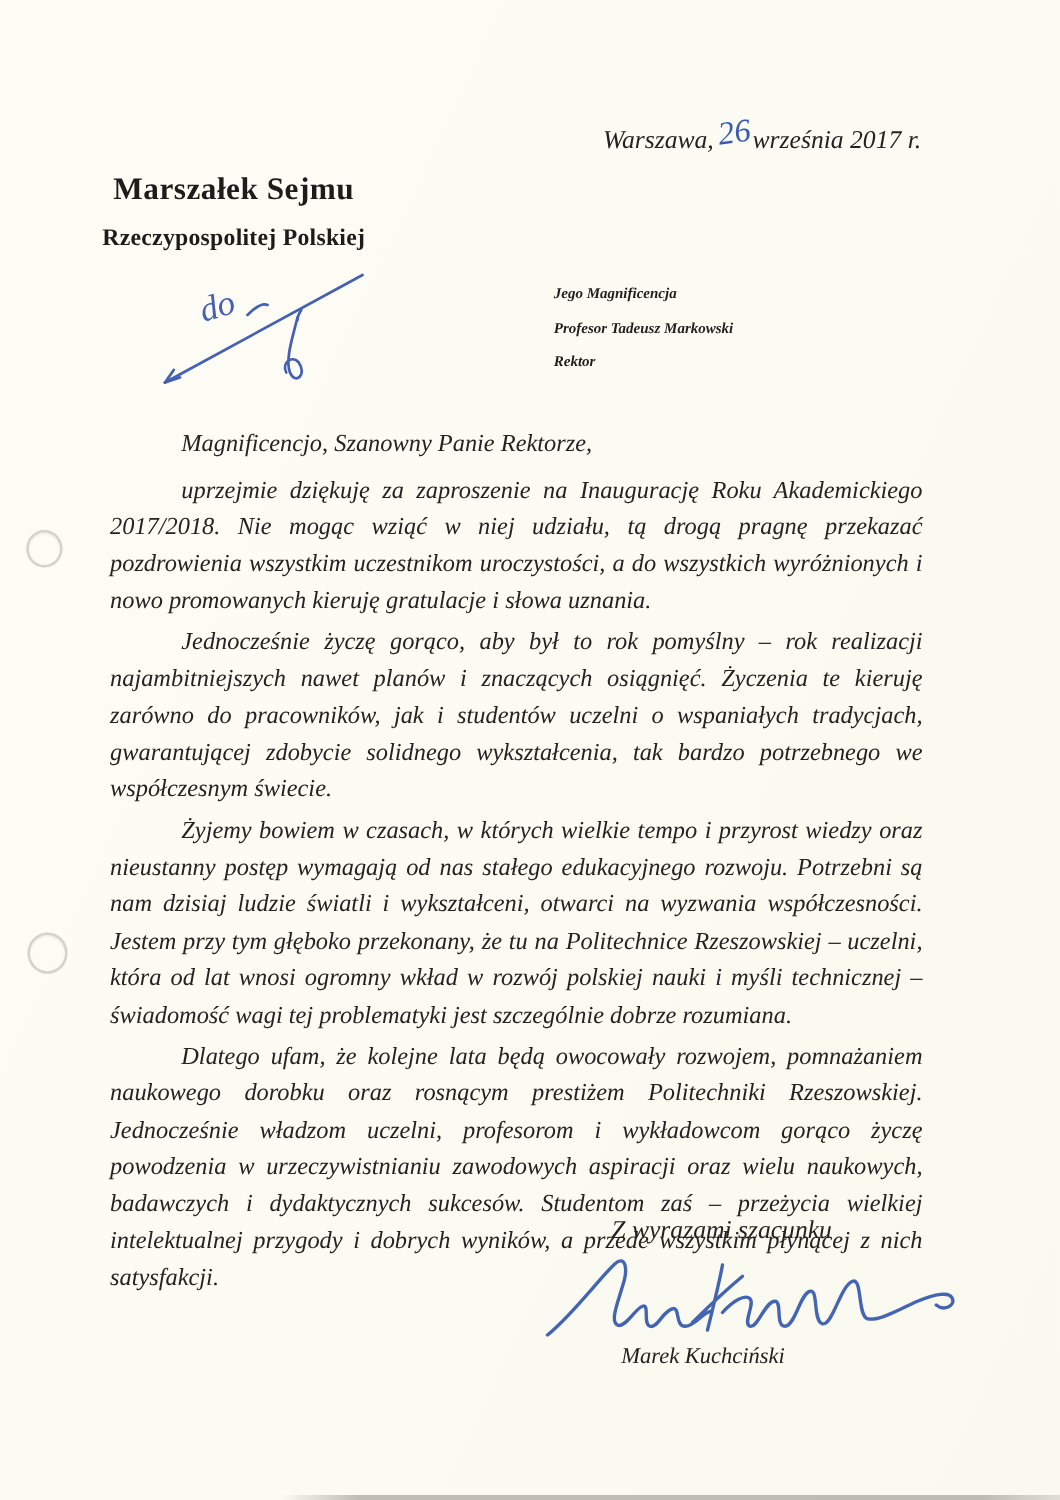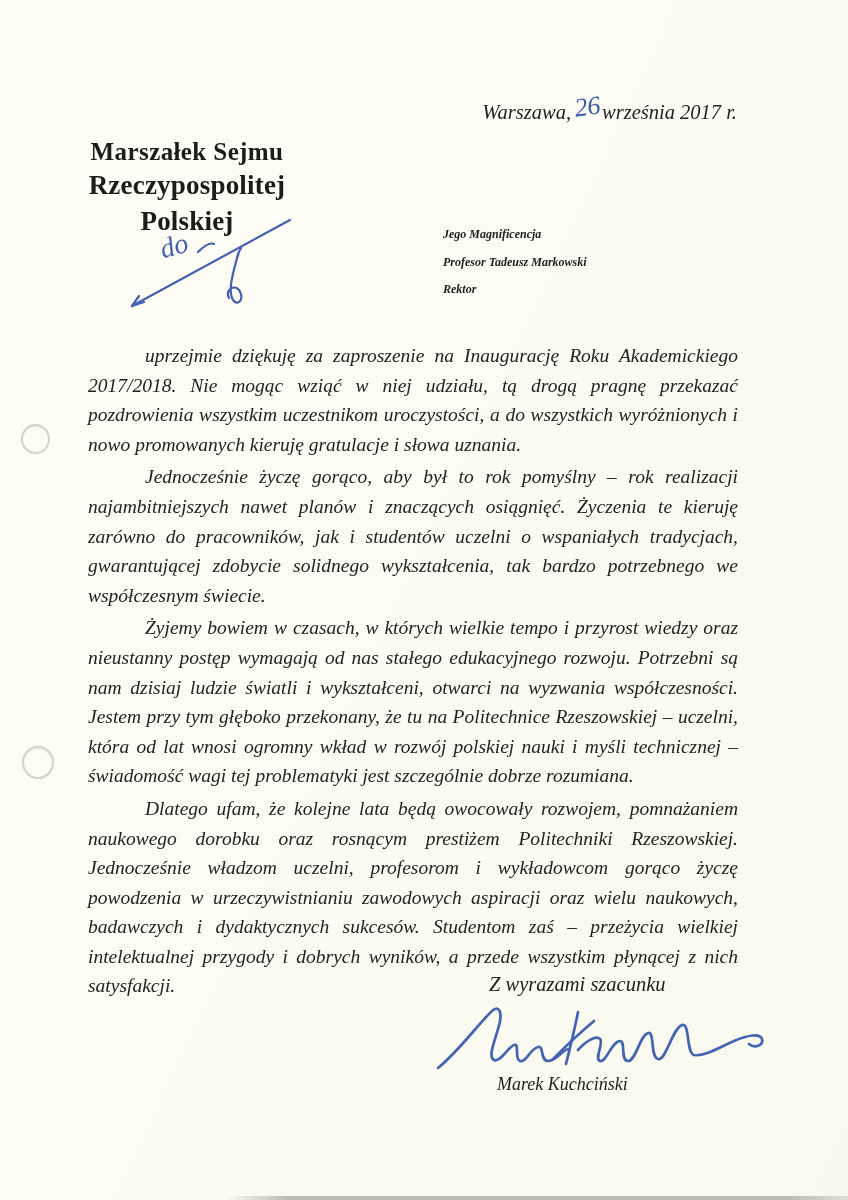--- a/index.html
+++ b/index.html
@@ -29,21 +29,21 @@
   }
 
   
   .letterhead{
     position:absolute;top:137px;left:62px;width:250px;
     text-align:center;
     font-weight:bold;
     color:#1c1c1a;
   }
   .letterhead .lh1{font-size:25px;line-height:30px;letter-spacing:0.4px;}
-  .letterhead .lh2{font-size:27px;line-height:36px;letter-spacing:0.2px;}
+  .letterhead .lh2{font-size:19px;line-height:48px;letter-spacing:0.2px;}
 
   
   .margin-note{
     position:absolute;top:218px;left:108px;width:200px;height:120px;
   }
   .margin-note .do-text{
     position:absolute;left:52px;top:12px;
     color:#4560b2;font-style:italic;font-size:28px;
     transform:rotate(-16deg);
     font-family:"Liberation Serif",serif;
@@ -123,20 +123,21 @@
     <span class="do-text">do</span>
   </div>
 
   <div class="recipient">
     <div>Jego Magnificencja</div>
     <div>Profesor Tadeusz Markowski</div>
     <div>Rektor</div>
   </div>
 
   <div class="letter-body">
+    <p class="salutation">Magnificencjo, Szanowny Panie Rektorze,</p>
     <p>uprzejmie dziękuję za zaproszenie na Inaugurację Roku Akademickiego 2017/2018. Nie mogąc wziąć w niej udziału, tą drogą pragnę przekazać pozdrowienia wszystkim uczestnikom uroczystości, a do wszystkich wyróżnionych i nowo promowanych kieruję gratulacje i słowa uznania.</p>
     <p>Jednocześnie życzę gorąco, aby był to rok pomyślny – rok realizacji najambitniejszych nawet planów i znaczących osiągnięć. Życzenia te kieruję zarówno do pracowników, jak i studentów uczelni o wspaniałych tradycjach, gwarantującej zdobycie solidnego wykształcenia, tak bardzo potrzebnego we współczesnym świecie.</p>
     <p>Żyjemy bowiem w czasach, w których wielkie tempo i przyrost wiedzy oraz nieustanny postęp wymagają od nas stałego edukacyjnego rozwoju. Potrzebni są nam dzisiaj ludzie światli i wykształceni, otwarci na wyzwania współczesności. Jestem przy tym głęboko przekonany, że tu na Politechnice Rzeszowskiej – uczelni, która od lat wnosi ogromny wkład w rozwój polskiej nauki i myśli technicznej – świadomość wagi tej problematyki jest szczególnie dobrze rozumiana.</p>
     <p>Dlatego ufam, że kolejne lata będą owocowały rozwojem, pomnażaniem naukowego dorobku oraz rosnącym prestiżem Politechniki Rzeszowskiej. Jednocześnie władzom uczelni, profesorom i wykładowcom gorąco życzę powodzenia w urzeczywistnianiu zawodowych aspiracji oraz wielu naukowych, badawczych i dydaktycznych sukcesów. Studentom zaś – przeżycia wielkiej intelektualnej przygody i dobrych wyników, a przede wszystkim płynącej z nich satysfakcji.</p>
   </div>
 
   <div class="closing">Z wyrazami szacunku</div>
 
   <svg class="signature-svg" width="360" height="85" viewBox="0 0 360 85">
     <g fill="none" stroke="#3a5cb0" stroke-width="2.7" stroke-linecap="round" opacity="0.95">

